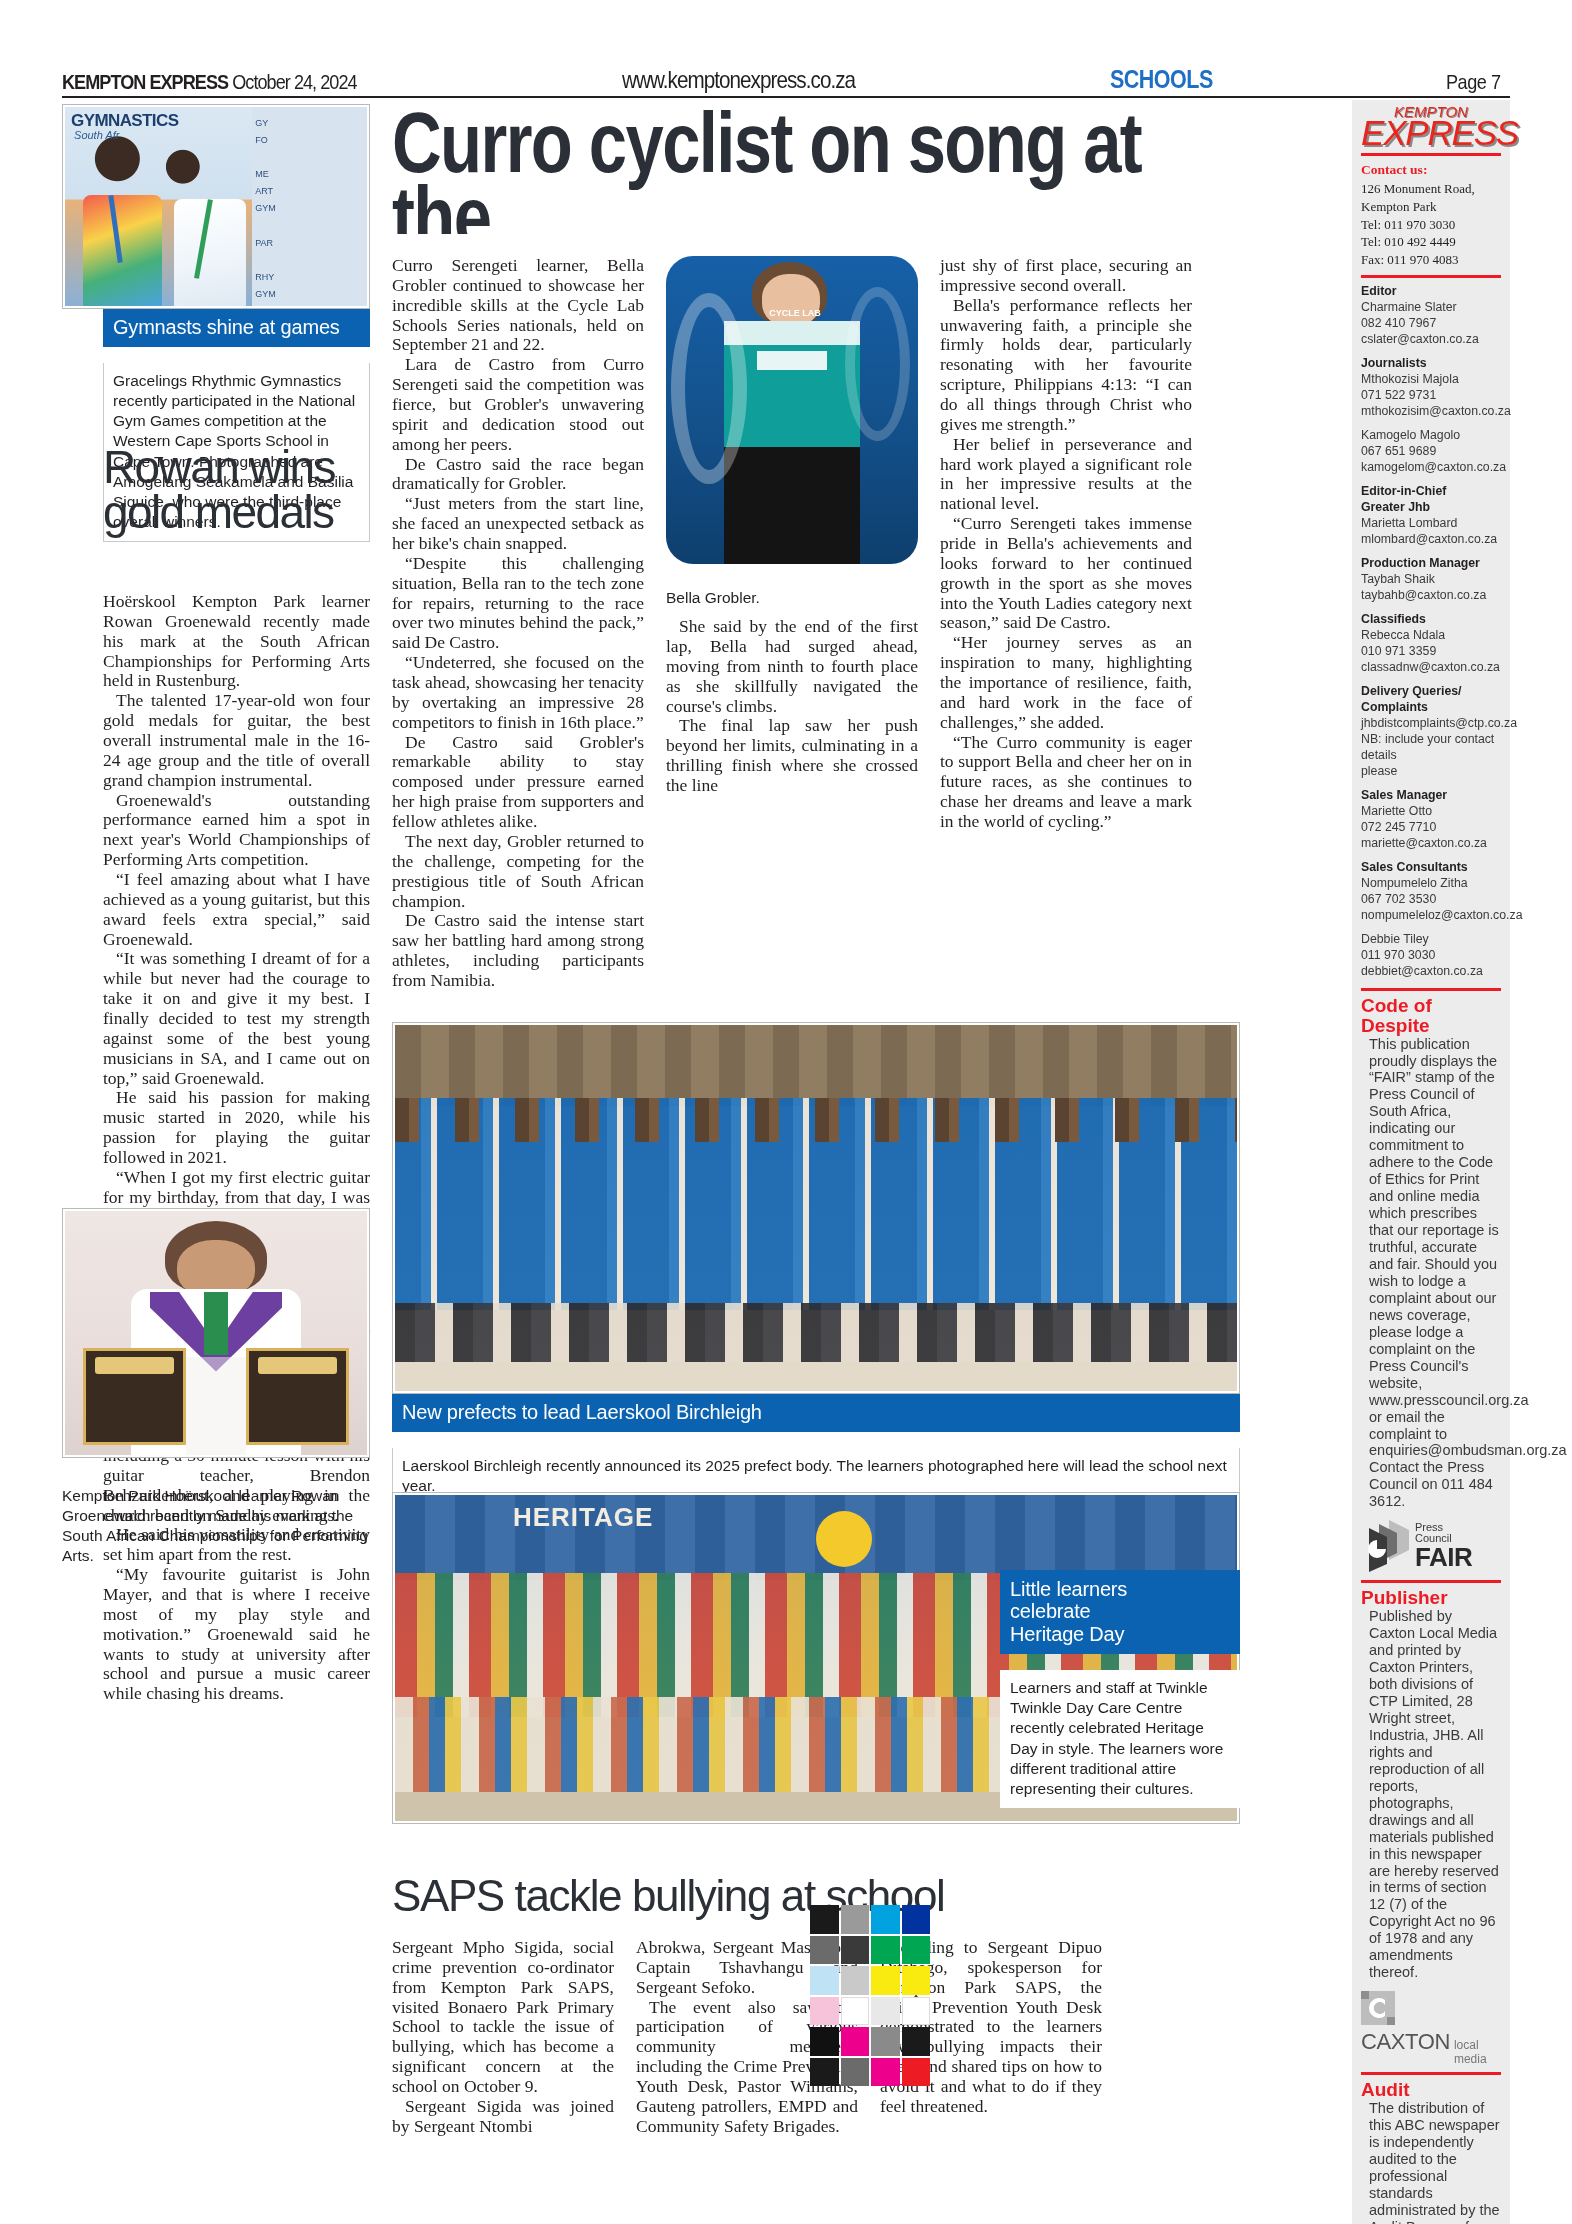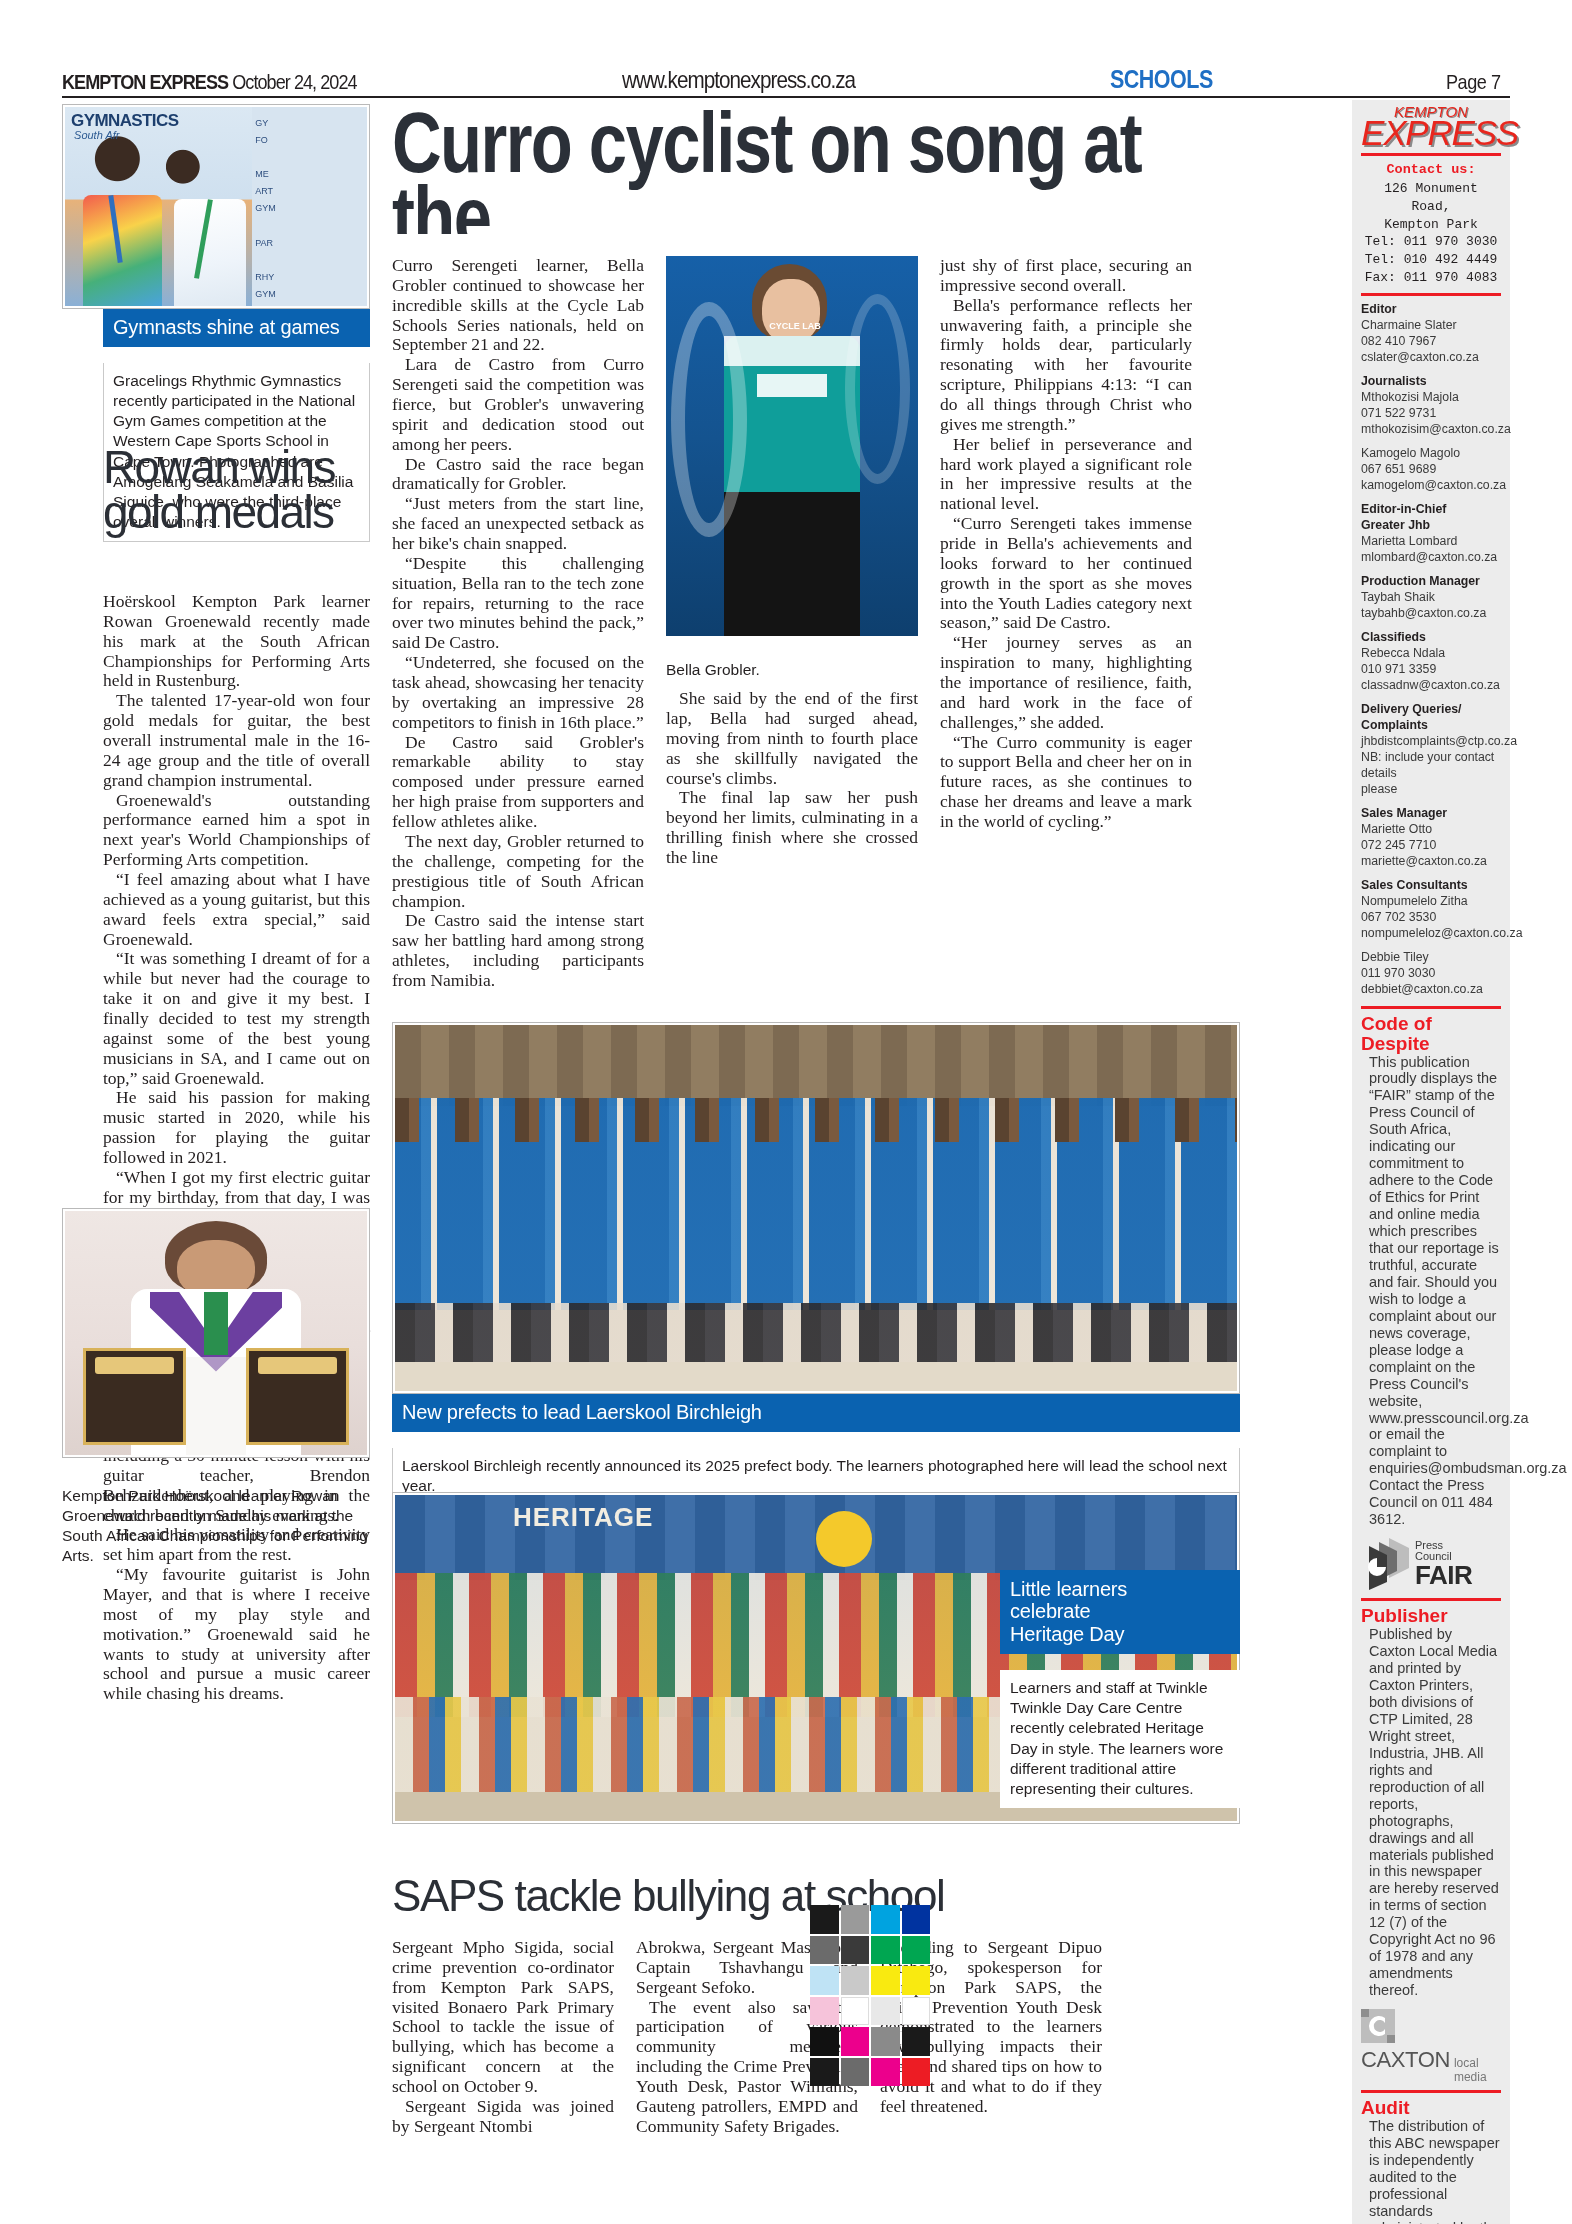--- a/index.html
+++ b/index.html
@@ -70,21 +70,21 @@
   .side-box { background:#ececec; padding:6px 9px 10px 9px; }
   .side-kem {
     font-family:"Liberation Sans", sans-serif; font-weight:400; font-style:italic;
     color:#e8261d; text-align:center; line-height:0.8;
   }
   .side-kem .k1 { font-size:15px; letter-spacing:0px; display:block; margin-bottom:1px;
                   text-shadow:1px 1px 0 #8a8a8a; }
   .side-kem .k2 { font-size:35px; letter-spacing:-1.2px; display:block;
                   text-shadow:2px 2px 0 #8a8a8a; }
   .redrule { height:3px; background:#ed1c24; margin:6px 0 5px 0; }
-  .side-contact { font-family:Liberation Mono, monospace; text-align:center; font-size:13px; line-height:1.38; color:#231f20; }
+  .side-contact { font-family:Liberation Serif, serif; font-size:13px; line-height:1.38; color:#231f20; }
   .side-contact .ch { color:#ed1c24; font-weight:700; font-size:13.5px; }
   .stafflist { font-family:"Liberation Sans", sans-serif; font-size:12.3px; line-height:1.30; color:#3a3a3a; }
   .stafflist .role { font-weight:700; color:#231f20; }
   .stafflist .grp { margin-bottom:8px; }
   .sect-h { font-family:"Liberation Sans", sans-serif; font-weight:700; color:#ed1c24; font-size:19px; line-height:1.05; }
   .sect-b { font-family:"Liberation Sans", sans-serif; font-size:14.5px; line-height:1.17; color:#3a3a3a;margin-left:8px; }
   .swatchgrid { position:absolute; display:grid; grid-template-columns:repeat(4,1fr); gap:2px; }
   .swatchgrid i { display:block; width:100%; aspect-ratio:1/1; }
 </style>
 </head>
@@ -184,21 +184,21 @@
         <p>Lara de Castro from Curro Serengeti said the competition was fierce, but Grobler's unwavering spirit and dedication stood out among her peers.</p>
         <p>De Castro said the race began dramatically for Grobler.</p>
         <p>“Just meters from the start line, she faced an unexpected setback as her bike's chain snapped.</p>
         <p>“Despite this challenging situation, Bella ran to the tech zone for repairs, returning to the race over two minutes behind the pack,” said De Castro.</p>
         <p>“Undeterred, she focused on the task ahead, showcasing her tenacity by overtaking an impressive 28 competitors to finish in 16th place.”</p>
         <p>De Castro said Grobler's remarkable ability to stay composed under pressure earned her high praise from supporters and fellow athletes alike.</p>
         <p>The next day, Grobler returned to the challenge, competing for the prestigious title of South African champion.</p>
         <p>De Castro said the intense start saw her battling hard among strong athletes, including participants from Namibia.</p>
       </div>
       <div style="width:252px;">
-        <div class="photo" style="height:380px;background:linear-gradient(180deg,#1660a8 0%,#14538f 48%,#0e3f6e 100%);">
+        <div class="photo" style="height:308px;background:linear-gradient(180deg,#1660a8 0%,#14538f 48%,#0e3f6e 100%);border-radius:27px;">
           <div style="position:absolute;left:34%;top:2%;width:30%;height:20%;background:#6a4b33;border-radius:50% 50% 40% 40%;"></div>
           <div style="position:absolute;left:38%;top:6%;width:23%;height:17%;background:#e8c0a0;border-radius:45%;"></div>
           <div style="position:absolute;left:23%;top:21%;width:54%;height:44%;background:#0f9e9a;border-radius:14px 14px 6px 6px;"></div>
           <div style="position:absolute;left:23%;top:21%;width:54%;height:8%;background:#ffffff;opacity:.85;"></div>
           <div style="position:absolute;left:36%;top:31%;width:28%;height:6%;background:#ffffff;opacity:.9;"></div>
           <div style="position:absolute;left:23%;top:62%;width:54%;height:38%;background:#141414;"></div>
           <div style="position:absolute;left:2%;top:12%;width:30%;height:62%;border:14px solid rgba(255,255,255,.30);border-radius:50%;"></div>
           <div style="position:absolute;right:3%;top:10%;width:26%;height:50%;border:10px solid rgba(255,255,255,.20);border-radius:50%;"></div>
           <div style="position:absolute;left:41%;top:17%;font-family:'Liberation Sans',sans-serif;font-size:9px;color:#fff;font-weight:700;">CYCLE LAB</div>
         </div>

